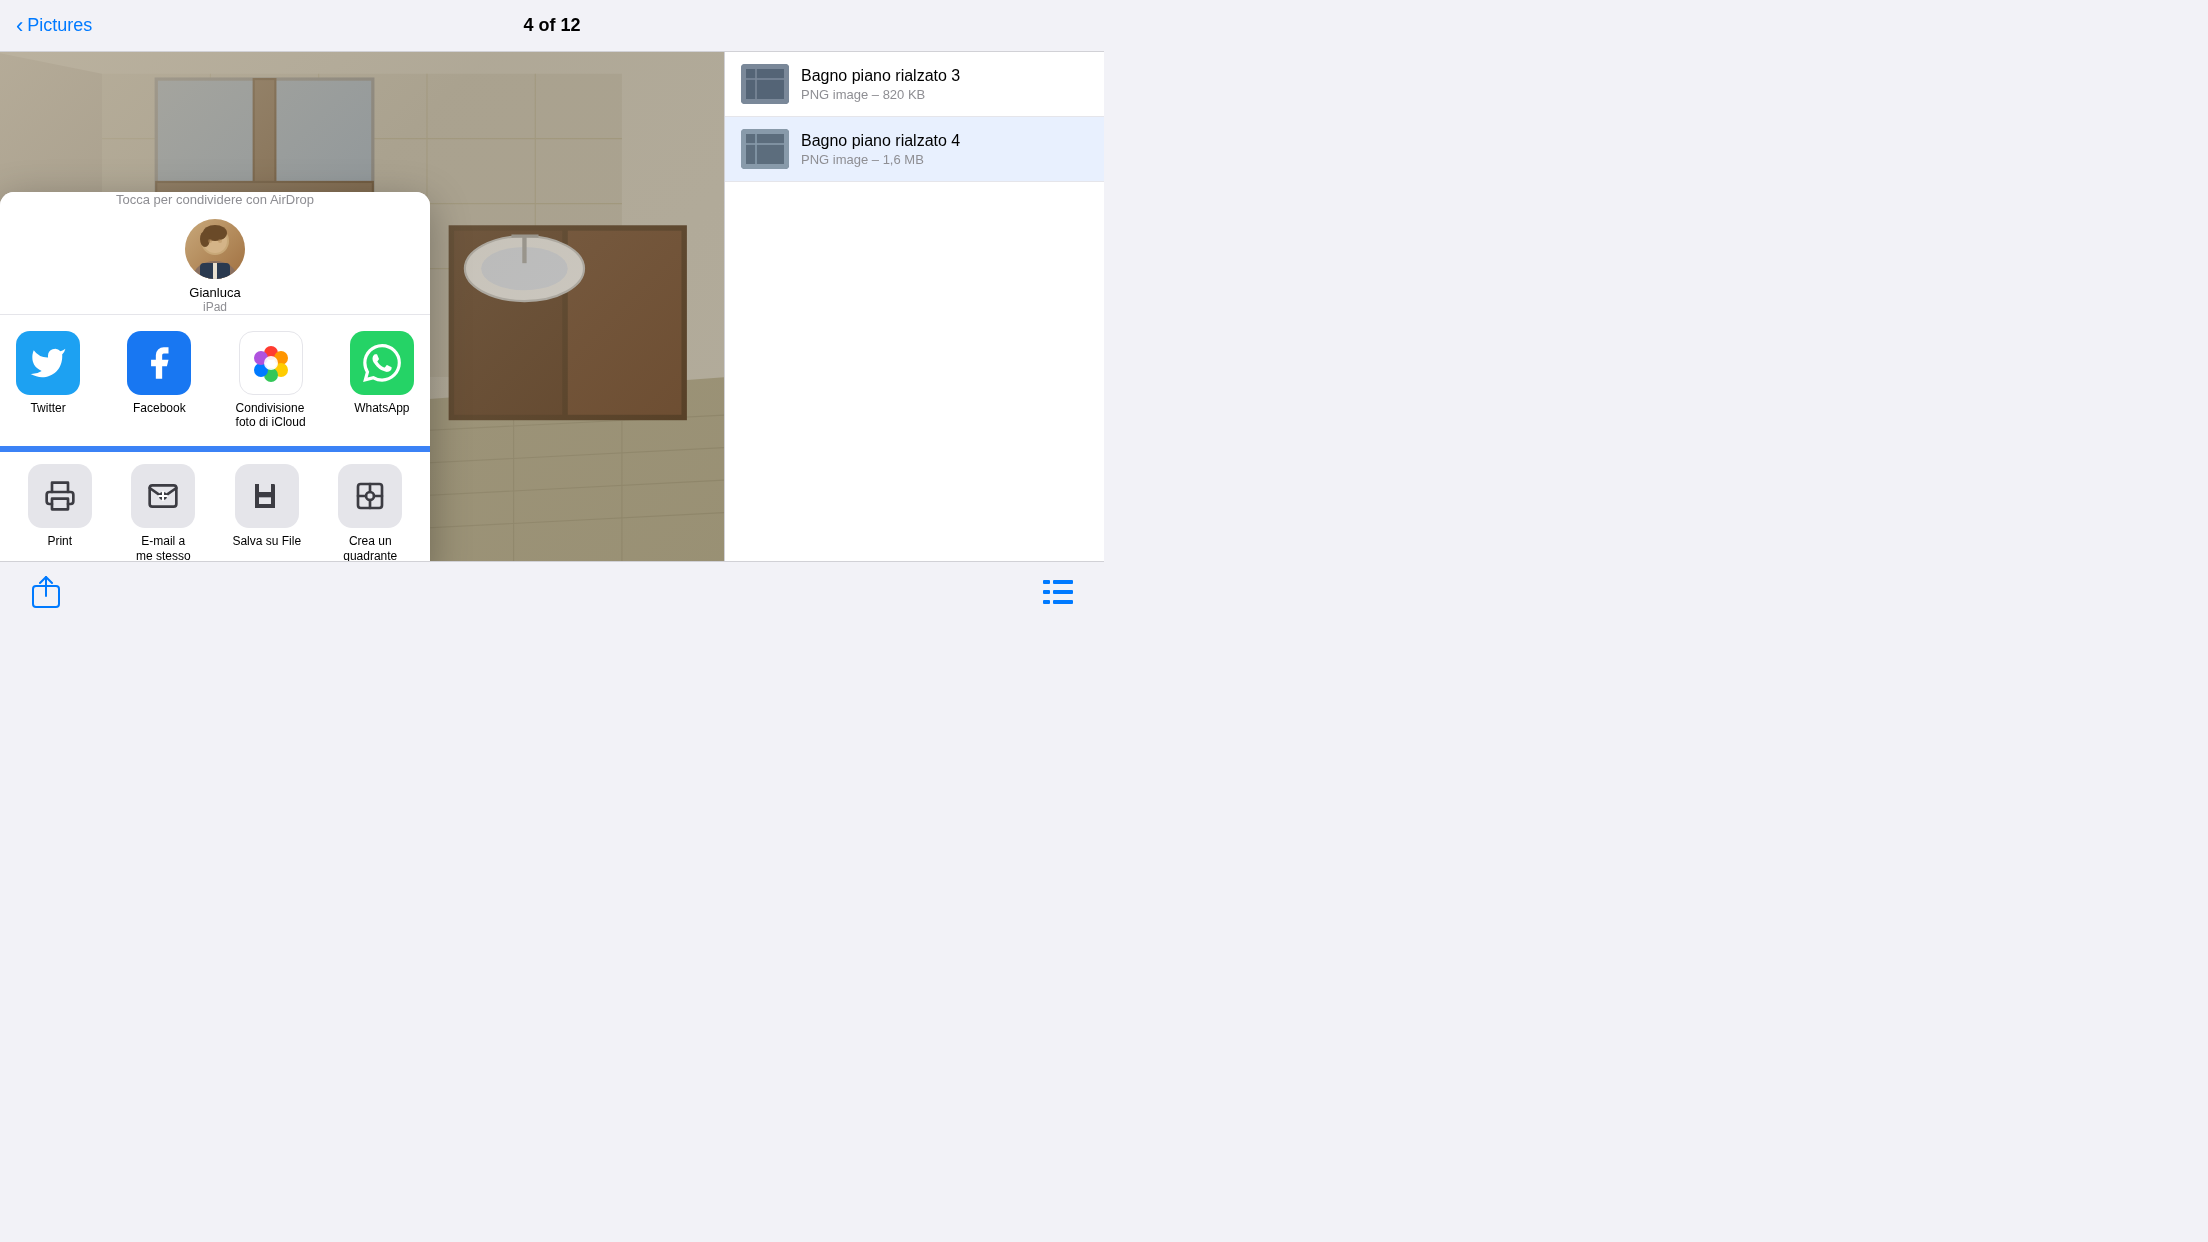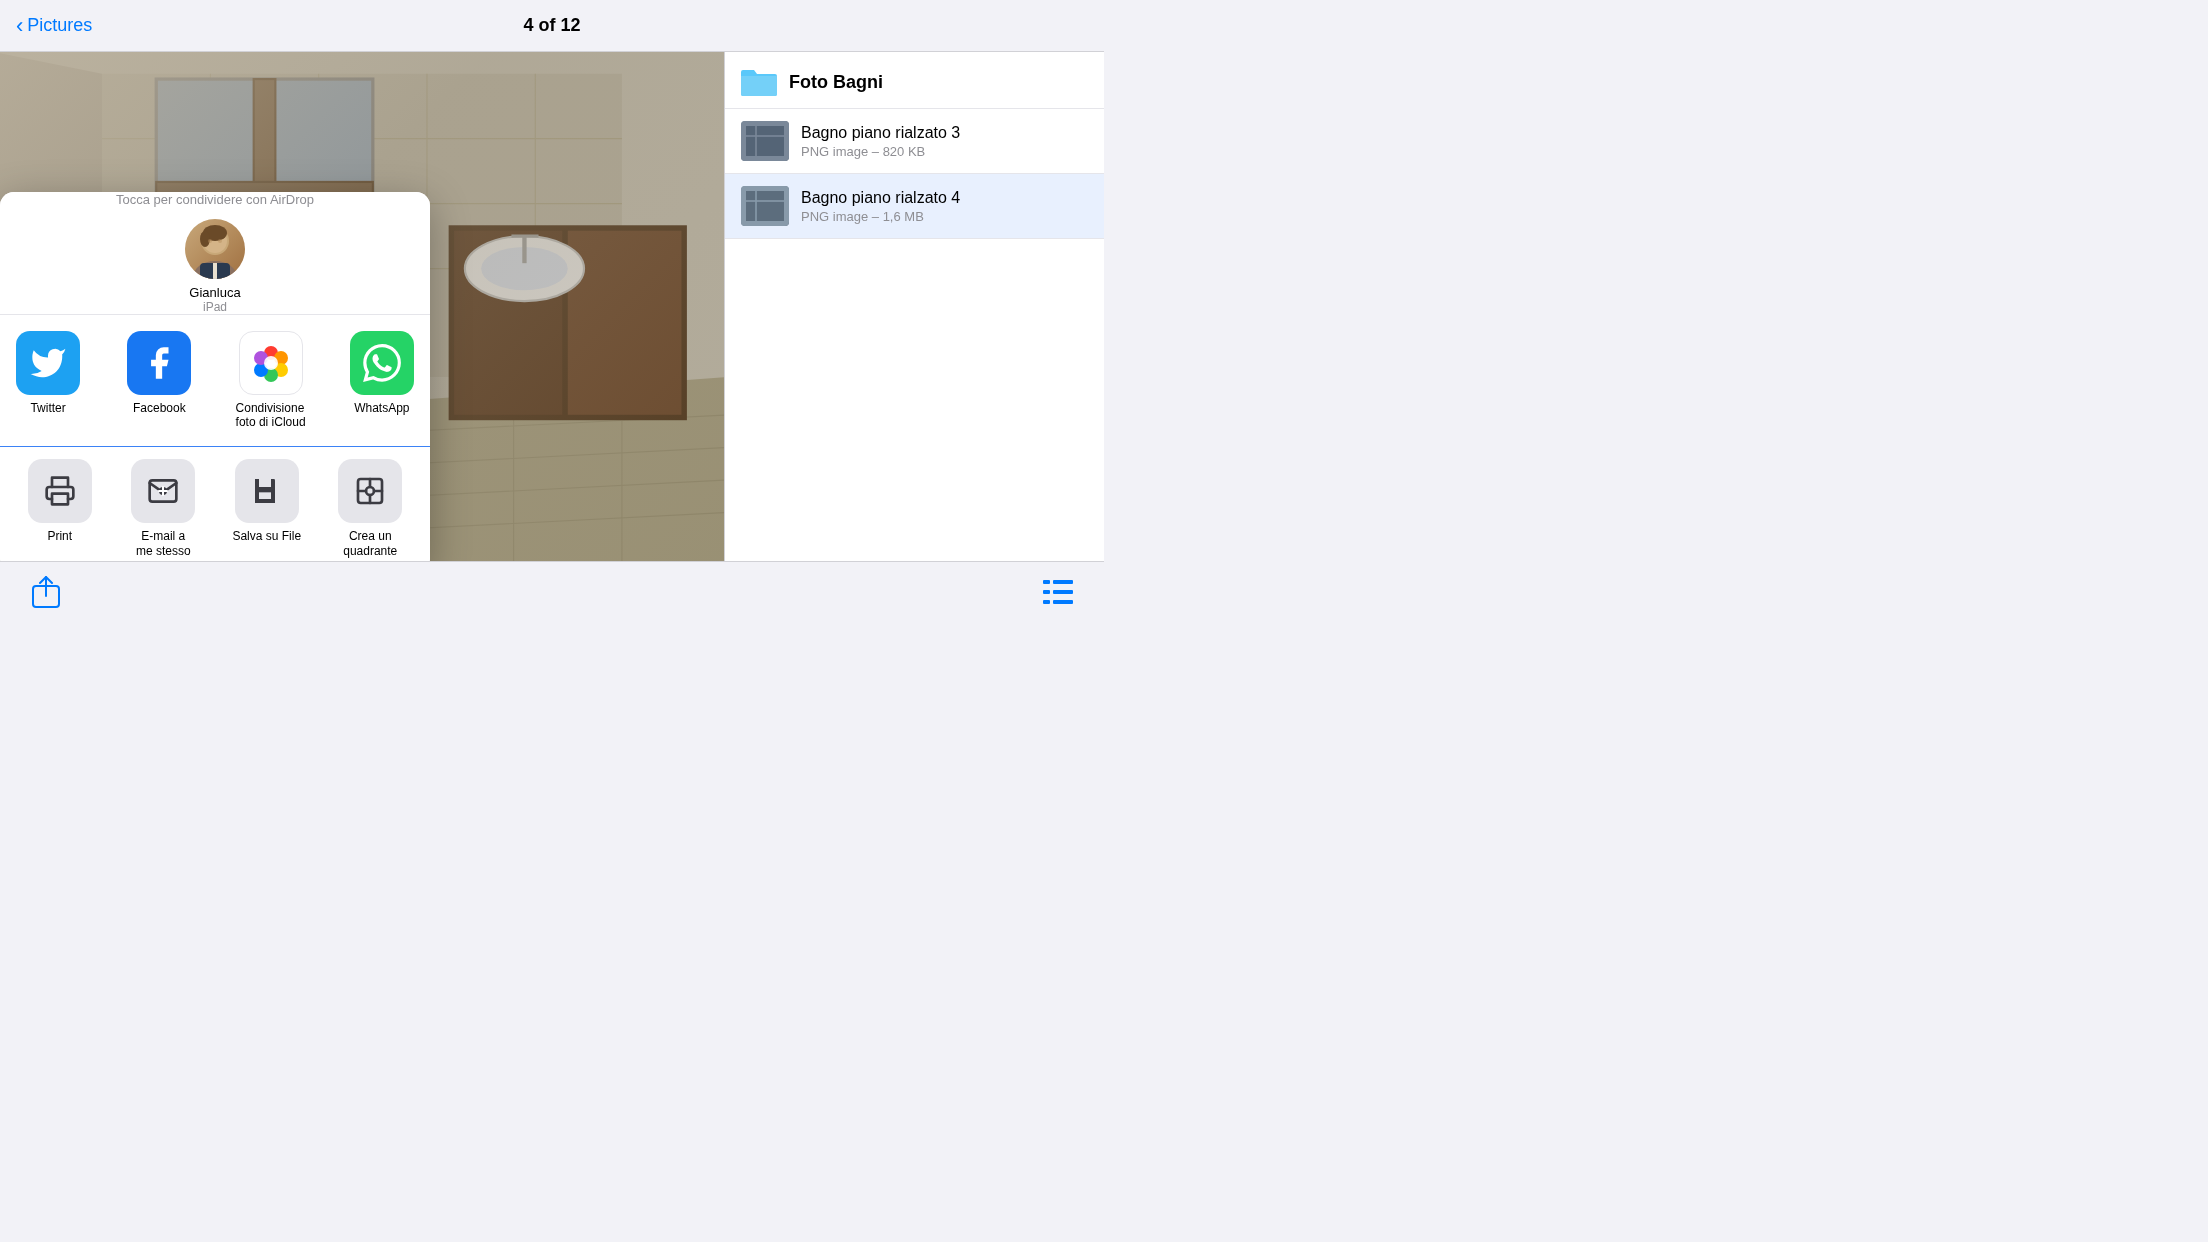--- a/index.html
+++ b/index.html
@@ -208,21 +208,21 @@
 
     .contact-device {
       font-size: 12px;
       color: #8e8e93;
     }
 
     
     .apps-section {
       background: #fff;
       padding: 16px 8px;
-      border-bottom: 1px solid #3b82f6;
+      border-bottom: 6px solid #3b82f6;
       display: flex;
       justify-content: space-around;
       align-items: flex-start;
       gap: 31px;
     }
 
     .app-item {
       display: flex;
       flex-direction: column;
       align-items: center;
@@ -519,29 +519,20 @@
             </svg>
           </div>
           <span class="action-label" style="white-space:pre-wrap;text-align:center;">Crea un
 quadrante</span>
         </div>
       </div>
     </div>
   </div>
 
   <div class="sidebar">
-    <div class="sidebar-header">
-      <div class="folder-icon">
-        <svg viewBox="0 0 36 28" fill="none">
-          <path d="M0 4 Q0 2 2 2 L13 2 L16 6 L34 6 Q36 6 36 8 L36 26 Q36 28 34 28 L2 28 Q0 28 0 26 Z" fill="#5ac8fa"></path>
-          <path d="M0 8 L36 8 L36 26 Q36 28 34 28 L2 28 Q0 28 0 26 Z" fill="#74d0f8"></path>
-        </svg>
-      </div>
-      <span class="sidebar-title">Foto Bagni</span>
-    </div>
 
     <div class="file-list">
 
         <div class="file-item">
       <div class="file-thumb">
         <svg width="48" height="40" viewBox="0 0 48 40">
           <rect width="48" height="40" fill="#7a8899"></rect>
           <rect x="5" y="5" width="38" height="30" fill="#445566" opacity="0.7"></rect>
           <line x1="5" y1="15" x2="43" y2="15" stroke="#7a8899" stroke-width="2" opacity="0.8"></line>
           <line x1="15" y1="5" x2="15" y2="35" stroke="#7a8899" stroke-width="2" opacity="0.8"></line>

